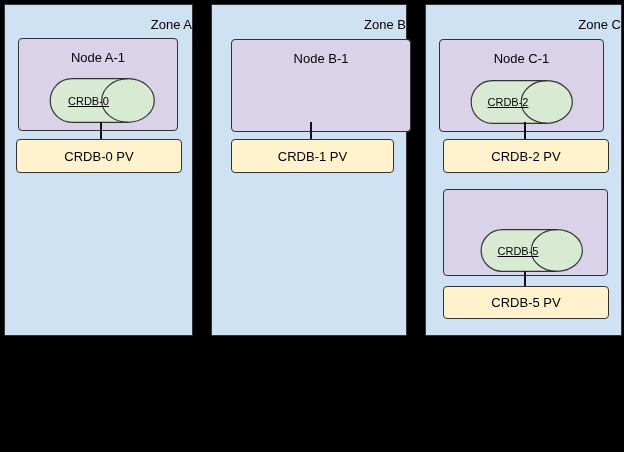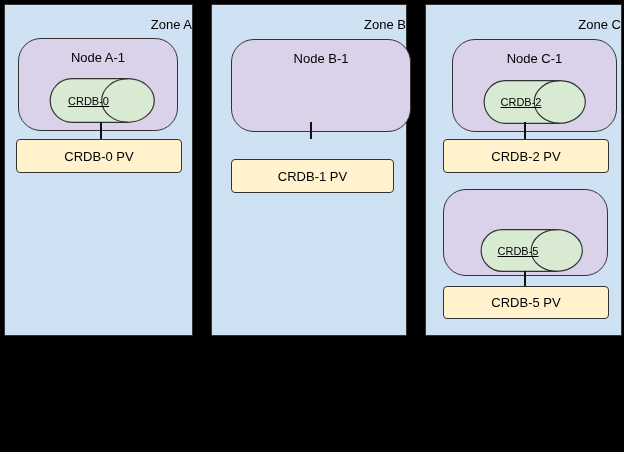--- a/index.html
+++ b/index.html
@@ -27,21 +27,21 @@
     left: 0;
     width: 100%;
     text-align: right;
     font-size: 13px;
     color: #000;
   }
   .node {
     position: absolute;
     background: var(--node_fill, #d9d2e9);
     border: 1px solid var(--border, #333333);
-    border-radius: 23px;
+    border-radius: 4px;
     box-sizing: border-box;
   }
   .node-title {
     position: absolute;
     top: 11px;
     left: 0;
     width: 100%;
     text-align: center;
     font-size: 13px;
     color: #000;
@@ -113,30 +113,30 @@
 
   <section class="zone" style="left:211px; top:4px; width:196px; height:332px;">
     <div class="zone-title">Zone B</div>
 
     <div class="node" style="left:19px; top:34px; width:180px; height:93px;">
       <div class="node-title">Node B-1</div>
     </div>
 
     <div class="connector" style="left:98px; top:117px; height:17px;"></div>
 
-    <div class="pv" style="left:19px; top:134px; width:163px; height:34px;margin-top:20px;">
+    <div class="pv" style="left:19px; top:134px; width:163px; height:34px;">
       <span>CRDB-1 PV</span>
     </div>
 
   </section>
 
   <section class="zone" style="left:425px; top:4px; width:197px; height:332px;">
     <div class="zone-title">Zone C</div>
 
-    <div class="node" style="left:26px; top:34px; width:165px; height:93px;">
+    <div class="node" style="left:13px; top:34px; width:165px; height:93px;">
       <div class="node-title">Node C-1</div>
       <div class="cylinder" style="left:30px; top:40px; width:103px; height:44px;">
         <svg viewBox="0 0 106 45" preserveAspectRatio="none">
           <path d="M23 .7 H79 A26.3 21.8 0 0 1 79 44.3 H23 A21.8 21.8 0 0 1 23 .7 Z" style="fill:var(--db_fill,#d9ead3); stroke:var(--border,#333); stroke-width:1.2"></path>
           <path d="M79 .7 A26.3 21.8 0 0 0 79 44.3" style="fill:none; stroke:var(--border,#333); stroke-width:1.2"></path>
         </svg>
         <span class="cylinder-label">CRDB-2</span>
       </div>
     </div>
 

